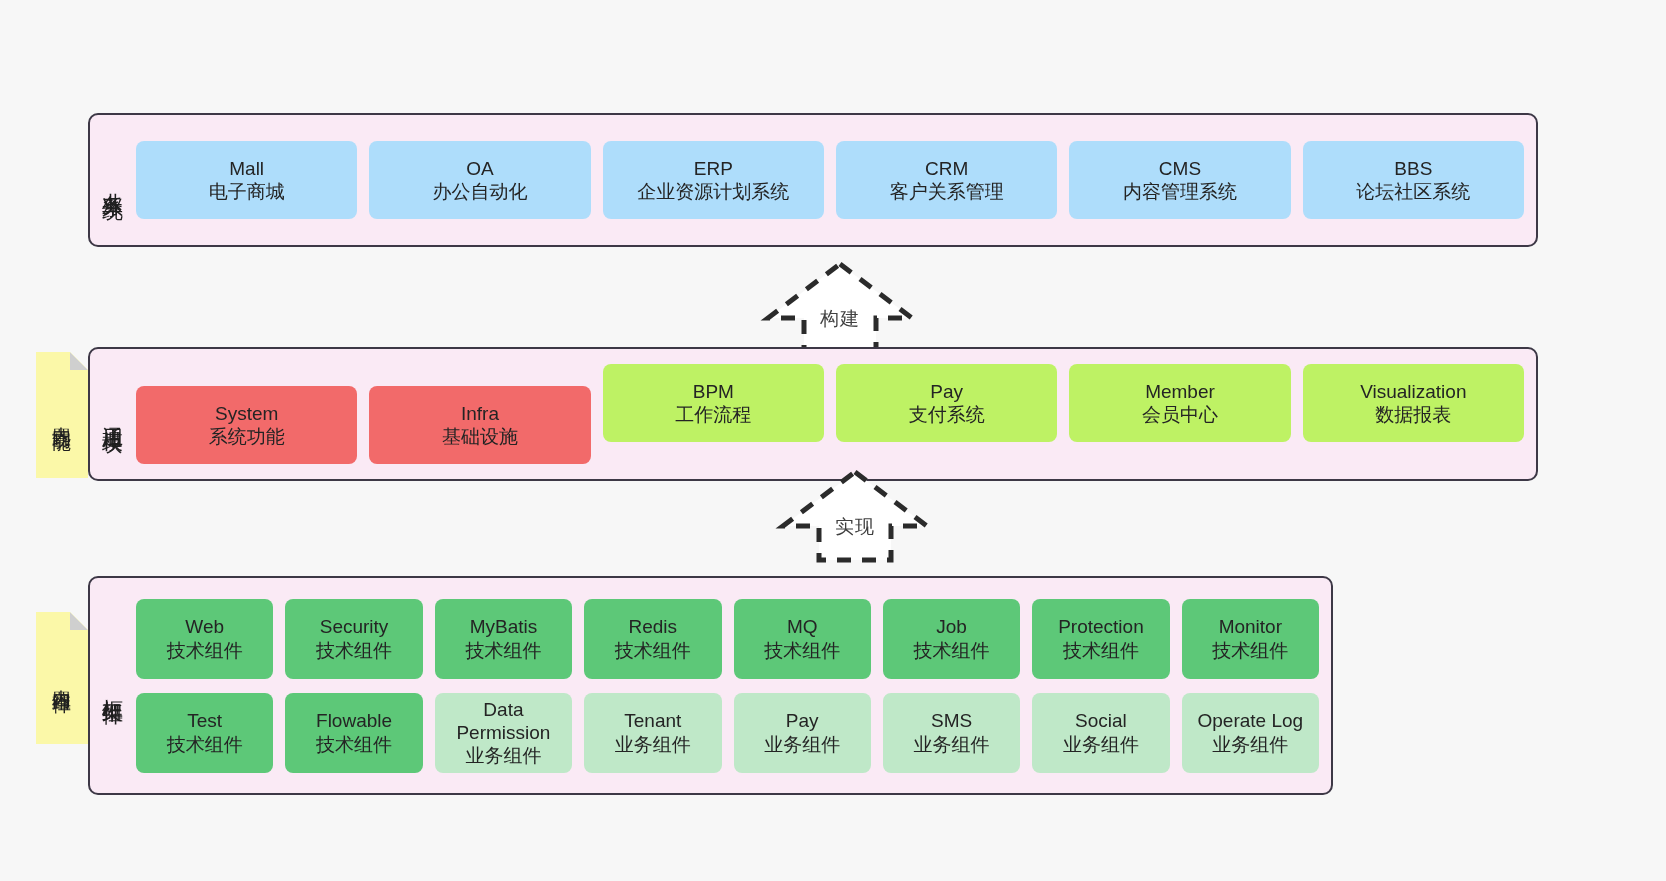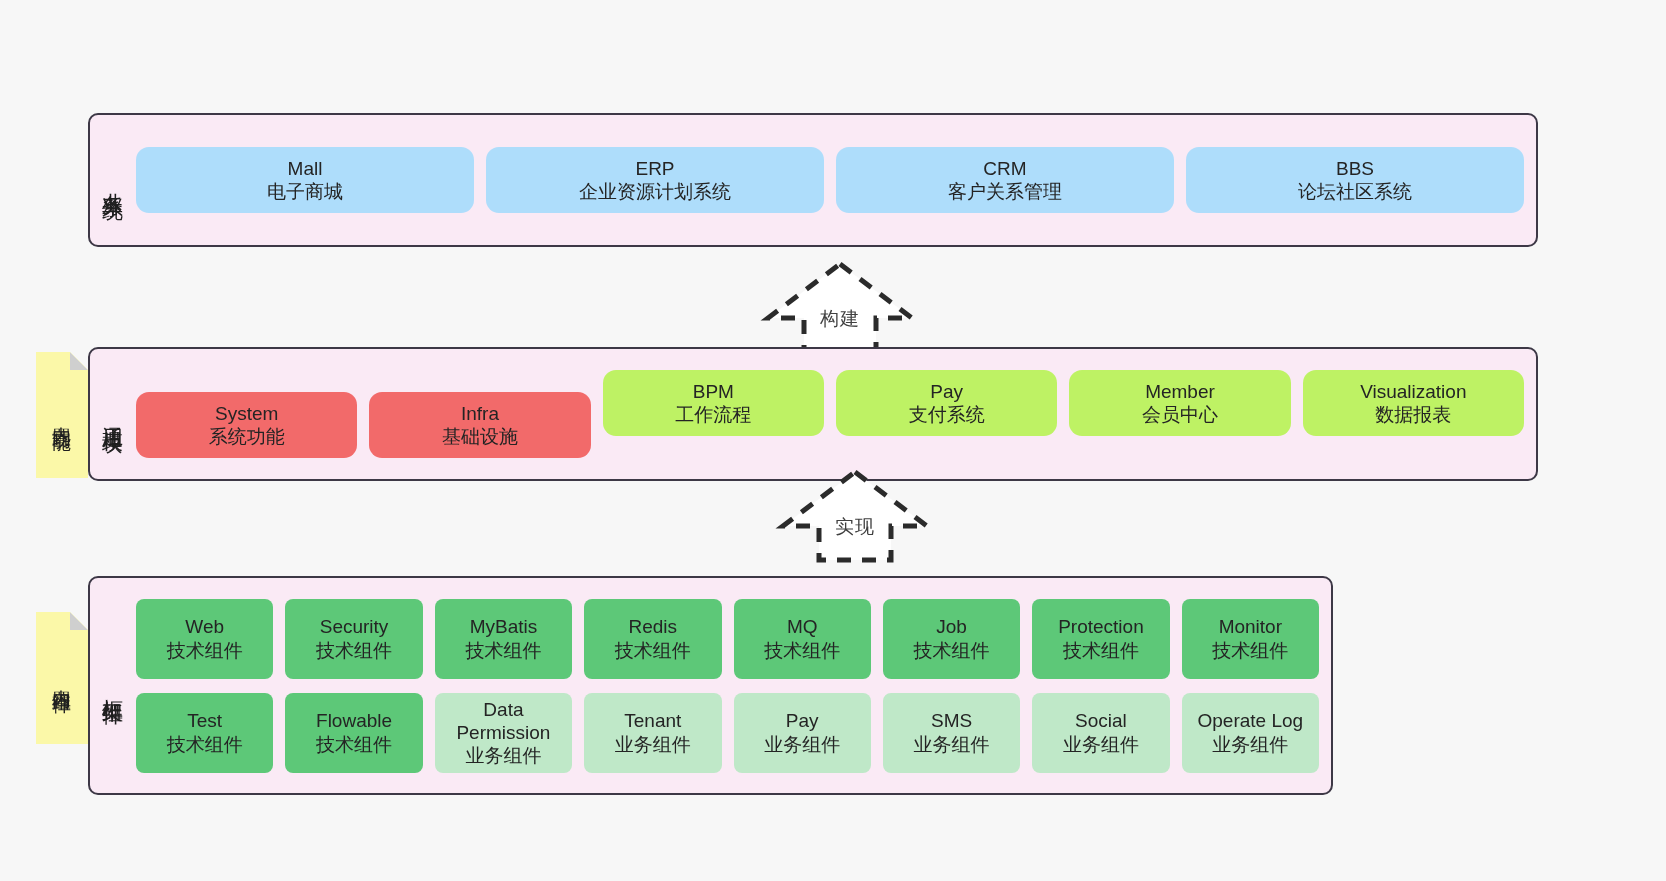--- a/index.html
+++ b/index.html
@@ -92,21 +92,21 @@
   .card.pink       { background: #bef264; }
   .card.green      { background: #5dc878; }
   .card.greenlight { background: #bfe8c8; }
 
   
   #layer-business  { left: 88px;  top: 113px; width: 1450px; height: 134px; }
   #layer-common    { left: 88px;  top: 347px; width: 1450px; height: 134px; }
   #layer-framework { left: 88px;  top: 576px; width: 1245px; height: 219px; }
 
   #layer-business .card,
-  #layer-common .card { height: 66px; border-radius: 13px; }
+  #layer-common .card { height: 78px; }
   #layer-framework .card { height: 80px; }
 
   
   .sticky {
     position: absolute;
     width: 52px;
     background: #fbf8a8;
     box-sizing: border-box;
     display: flex;
     align-items: center;
@@ -164,26 +164,34 @@
   <div class="layer" id="layer-business">
     <div class="layer-title">业务系统</div>
     <div class="layer-body">
       <div class="rows">
         <div class="row">
           <div class="card blue">
             <span class="l1">Mall</span>
             <span class="l2">电子商城</span>
           </div>
           <div class="card blue">
+            <span class="l1">OA</span>
+            <span class="l2">办公自动化</span>
+          </div>
+          <div class="card blue">
             <span class="l1">ERP</span>
             <span class="l2">企业资源计划系统</span>
           </div>
           <div class="card blue">
             <span class="l1">CRM</span>
             <span class="l2">客户关系管理</span>
+          </div>
+          <div class="card blue">
+            <span class="l1">CMS</span>
+            <span class="l2">内容管理系统</span>
           </div>
           <div class="card blue">
             <span class="l1">BBS</span>
             <span class="l2">论坛社区系统</span>
           </div>
         </div>
       </div>
     </div>
   </div>
 

